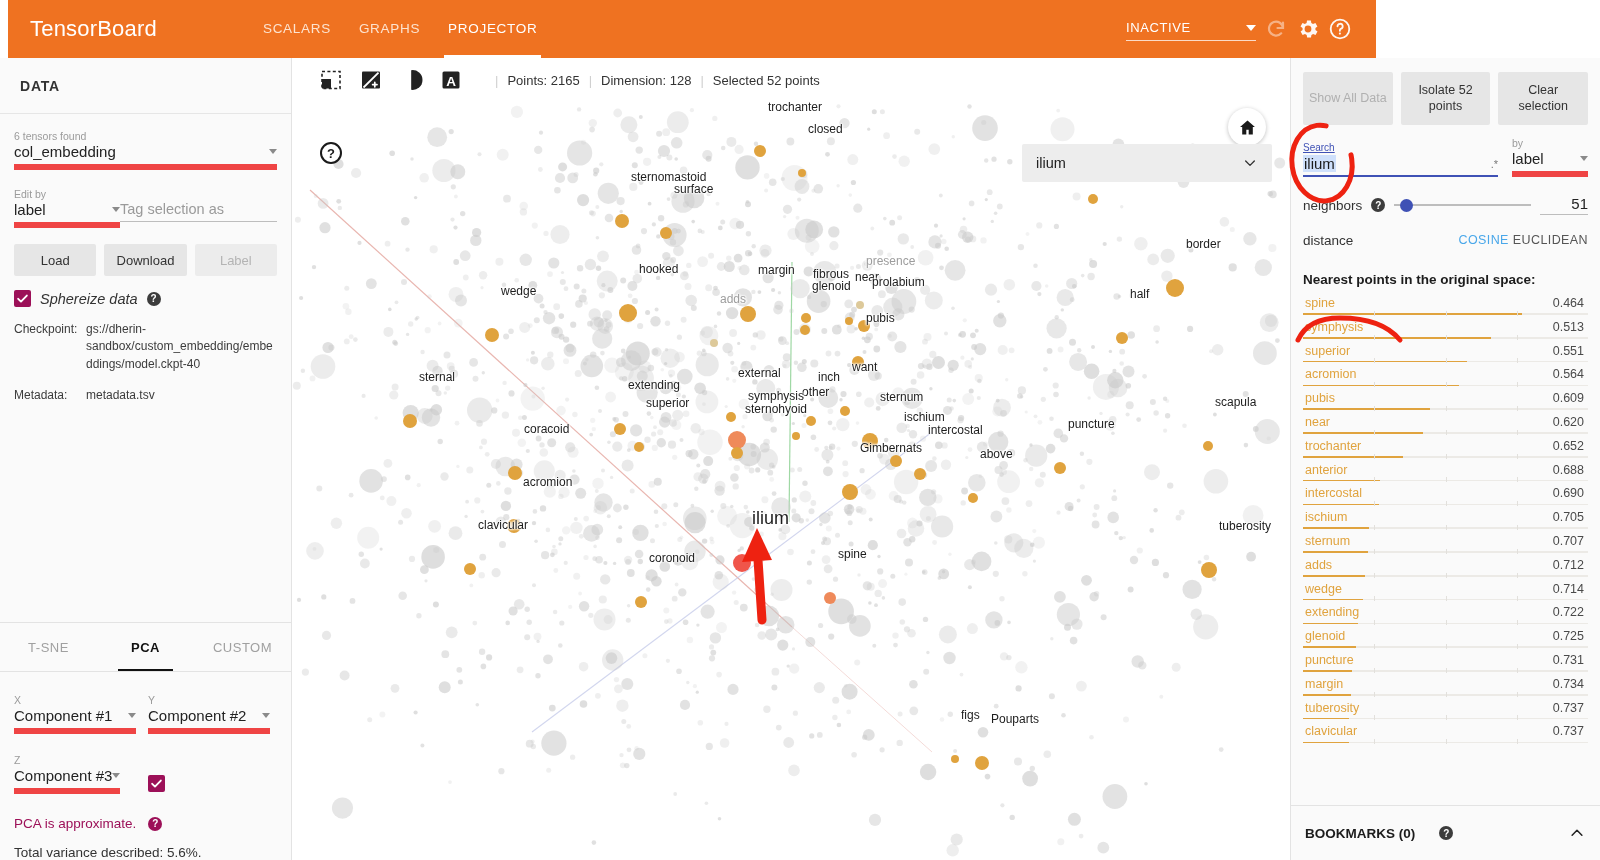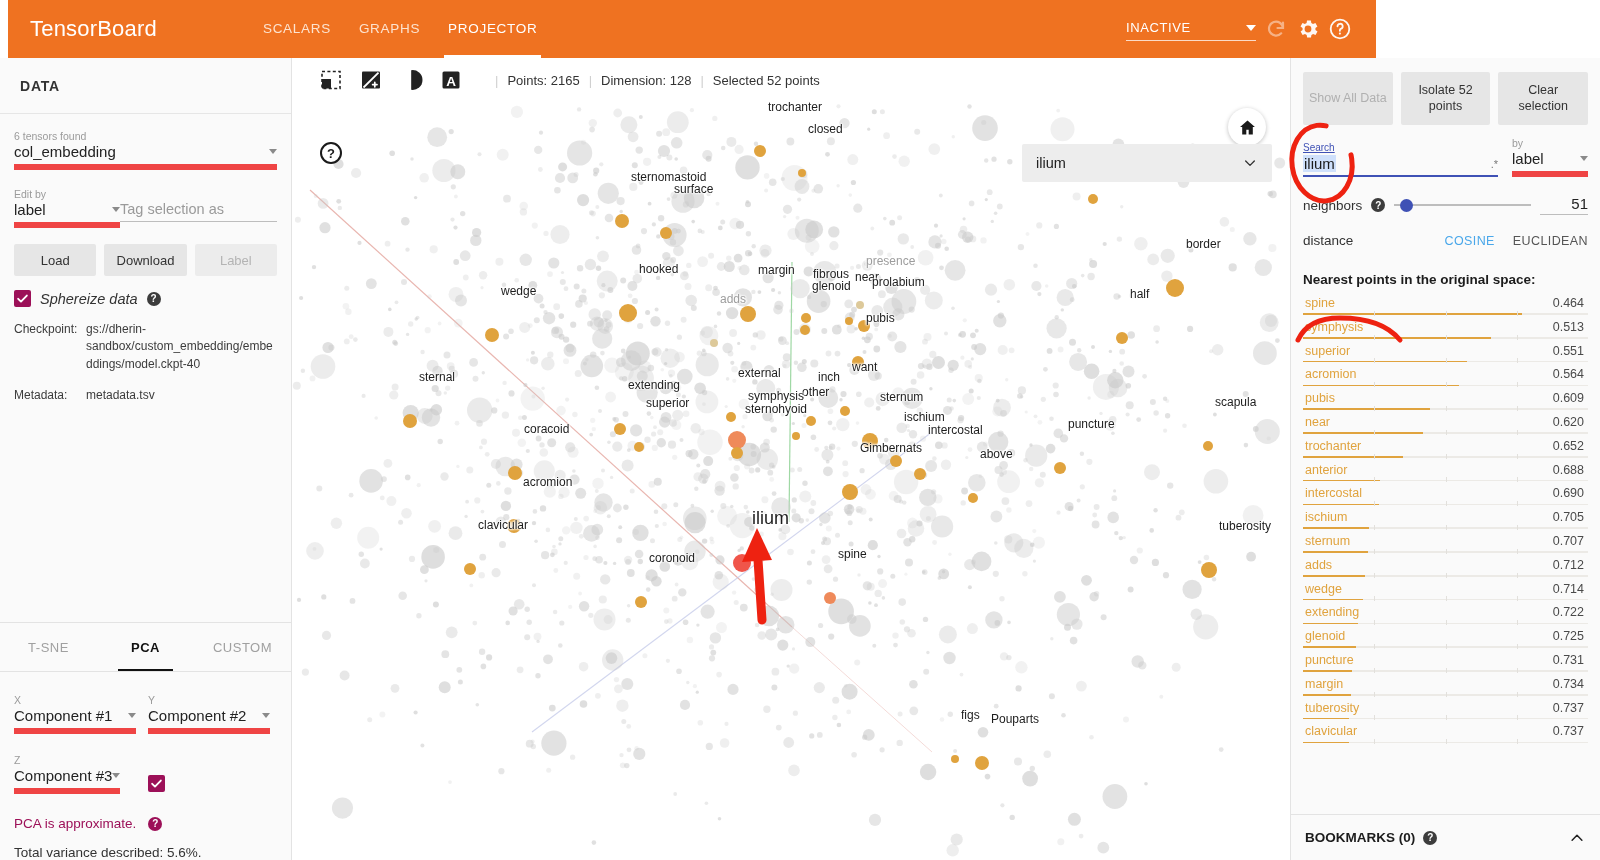--- a/index.html
+++ b/index.html
@@ -213,21 +213,21 @@
   .slider .knob {
     position: absolute; left: 4%; width: 13px; height: 13px; border-radius: 50%;
     background: #3f51b5; cursor: pointer;
   }
   .neighval {
     width: 48px; text-align: right; font-size: 15px; color: #222;
     border-bottom: 1px solid #bdbdbd; padding-bottom: 2px;
   }
 
   .distrow {
-    display: flex; align-items: flex-end; padding: 18px 12px 0 12px; gap: 18px; flex: none;
+    display: flex; align-items: flex-start; padding: 18px 12px 0 12px; gap: 4px; flex: none;
   }
   .distrow .dlab { font-size: 13.5px; color: #333; flex: 1; }
   .dopt { font-size: 12.5px; letter-spacing: .4px; color: #555; cursor: pointer; }
   .dopt.sel { color: #49a7ea; }
 
   .neartitle {
     padding: 24px 12px 8px 12px; font-size: 13.5px; color: #1c1c1c;
     font-weight: bold; flex: none;
   }
   .nlist { flex: 1; overflow: hidden; padding: 0 12px; }
@@ -242,22 +242,22 @@
     position: absolute; left: 0; right: 0; bottom: 4px; height: 1.5px; background: #eceae6;
   }
   .nitem .bar-fg {
     position: absolute; left: 0; bottom: 4px; height: 1.5px; background: #e0a33e;
   }
   .nitem .tick {
     position: absolute; bottom: 3px; width: 1px; height: 5px; background: #e2e0dc;
   }
 
   .bookmarks {
-    height: 46px; border-top: 1px solid #e3e3e3; display: flex; align-items: center;
-    padding: 0 14px; gap: 8px; flex: none; cursor: pointer;
+    height: 55px; border-top: 1px solid #e3e3e3; display: flex; align-items: center;
+    padding: 0 14px; gap: 24px; flex: none; cursor: pointer;
   }
   .bookmarks .bm-label { font-size: 13.5px; font-weight: bold; color: #1c1c1c; }
   .bookmarks .bm-caret { margin-left: auto; }
   .bookmarks .bm-caret svg { width: 18px; height: 18px; display: block; }
 
   
   .annot { position: absolute; pointer-events: none; z-index: 60; }
 </style>
 </head>
 <body>

